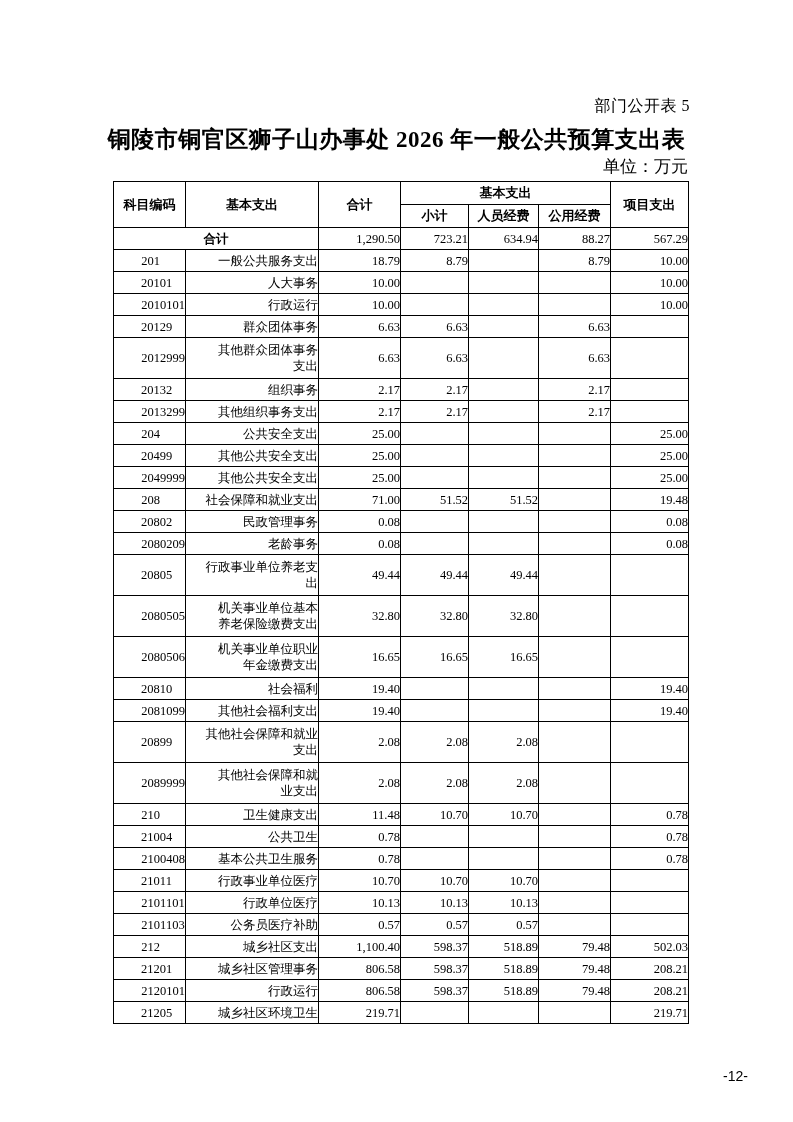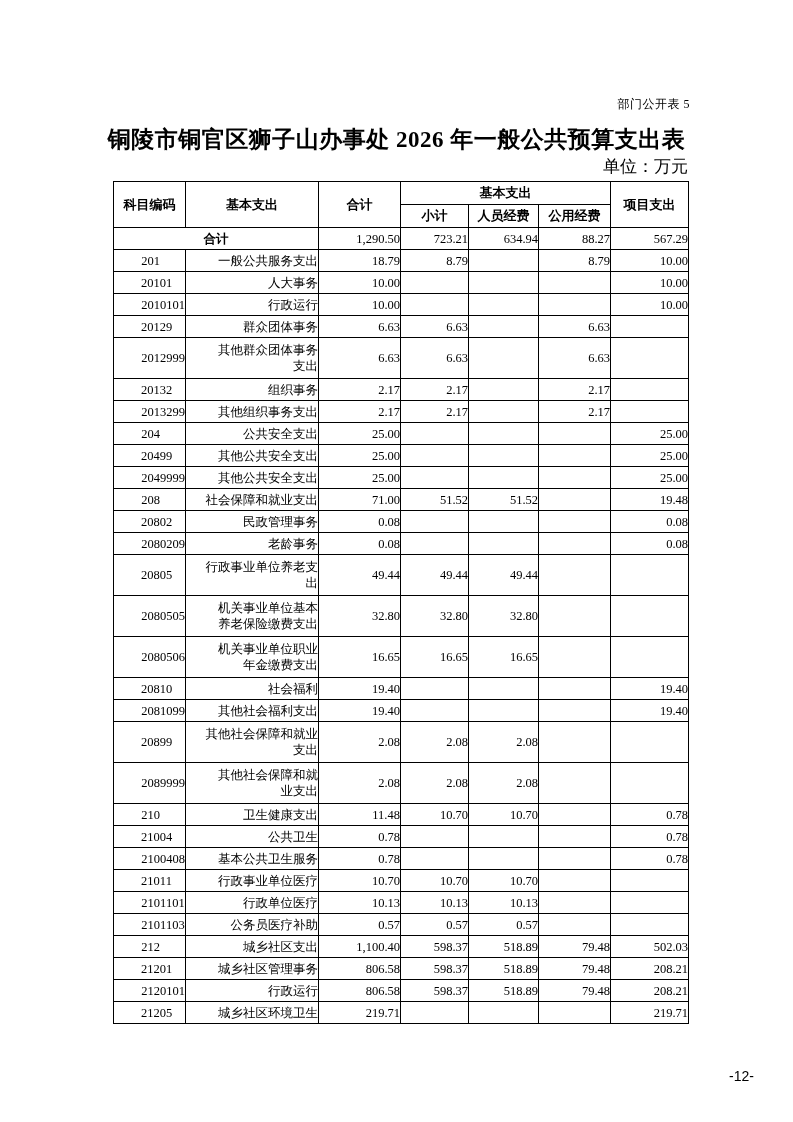--- a/index.html
+++ b/index.html
@@ -13,21 +13,21 @@
     width: 793px;
     height: 1122px;
     background: #ffffff;
     color: #000000;
     overflow: hidden;
   }
   .doc-label {
     position: absolute;
     top: 96px;
     right: 103px;
-    font-size: 12px;
+    font-size: 16px;
     letter-spacing: 0.5px;
     white-space: nowrap;
   }
   .doc-title {
     position: absolute;
     top: 124px;
     left: 0;
     width: 100%;
     text-align: center;
     font-size: 23px;
@@ -89,21 +89,21 @@
     font-size: 13px;
   }
   td.cell-num {
     text-align: right;
     padding-right: 3px;
     font-family: "Liberation Serif", "DejaVu Serif", serif;
   }
   .page-number {
     position: absolute;
     top: 1068px;
-    right: 39px;
+    right: 45px;
     font-size: 14px;
     font-family: "Liberation Sans", "DejaVu Sans", sans-serif;
     margin-left: 8px;
   }
 </style>
 </head>
 <body>
 
 <div class="page">
 

